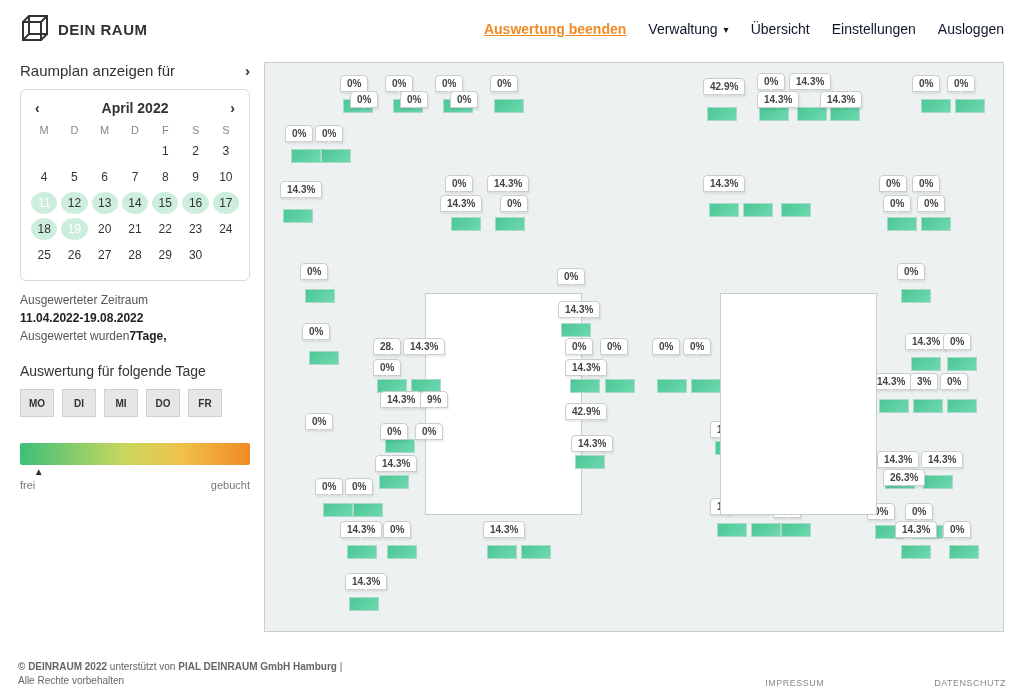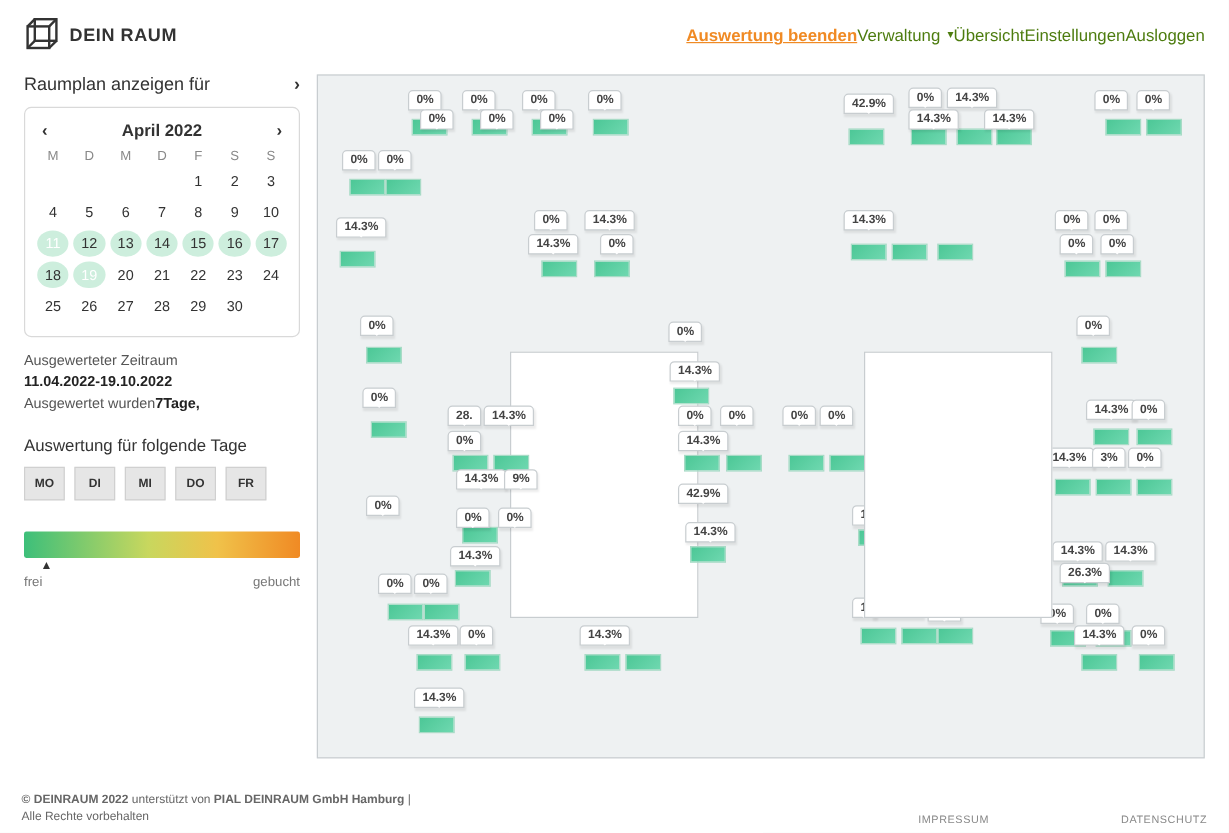--- a/index.html
+++ b/index.html
@@ -2,22 +2,22 @@
 <html><head>
 <meta charset="utf-8">
 <style>
 * { margin: 0; padding: 0; box-sizing: border-box; font-family: 'Segoe UI', Arial, sans-serif; }
 body { background: #fff; width: 1024px; height: 694px; overflow: hidden; color: #333; }
 
 
 .header { display: flex; align-items: center; padding: 14px 20px 8px 20px; }
 .logo { display: flex; align-items: center; gap: 8px; font-weight: 700; font-size: 15px; letter-spacing: .5px; color: #333; }
 .logo svg { stroke: #333; }
-.nav { margin-left: auto; display: flex; font-size: 14px; }
-.nav a { color: #4d7c0f; text-decoration: none; cursor: pointer; display:flex; align-items:center; gap:4px; }
+.nav { margin-left: auto; display: flex; gap: 22px; font-size: 14px; }
+.nav a { color: #0f172a; text-decoration: none; cursor: pointer; display:flex; align-items:center; gap:4px; }
 .nav a.active { color: #f08a24; text-decoration: underline; font-weight:600; }
 .nav .caret::after{content:"▾"; font-size:10px; margin-left:2px;}
 
 
 .layout { display: flex; padding: 10px 20px 0 20px; gap: 14px; }
 .sidebar { width: 230px; flex: 0 0 230px; }
 .main { flex: 1; position: relative; }
 
 
 .side-title-row { display:flex; align-items:center; justify-content:space-between; font-size:15px; margin-bottom:10px; }
@@ -146,21 +146,21 @@
           <div class="cal-day">26</div>
           <div class="cal-day">27</div>
           <div class="cal-day">28</div>
           <div class="cal-day">29</div>
           <div class="cal-day">30</div>
         </div>
     </div>
 
     <div class="summary">
       <div>Ausgewerteter Zeitraum</div>
-      <b>11.04.2022-19.10.2022</b>
+      <b>11.04.2022-19.08.2022</b>
       <div><span>Ausgewertet wurden</span><b>7Tage,</b></div>
     </div>
 
     <div class="dayfilter-title">Auswertung für folgende Tage</div>
     <div class="dayfilter" id="dayfilter">
         <div class="day-btn">MO</div>
         <div class="day-btn">DI</div>
         <div class="day-btn">MI</div>
         <div class="day-btn">DO</div>
         <div class="day-btn">FR</div>

